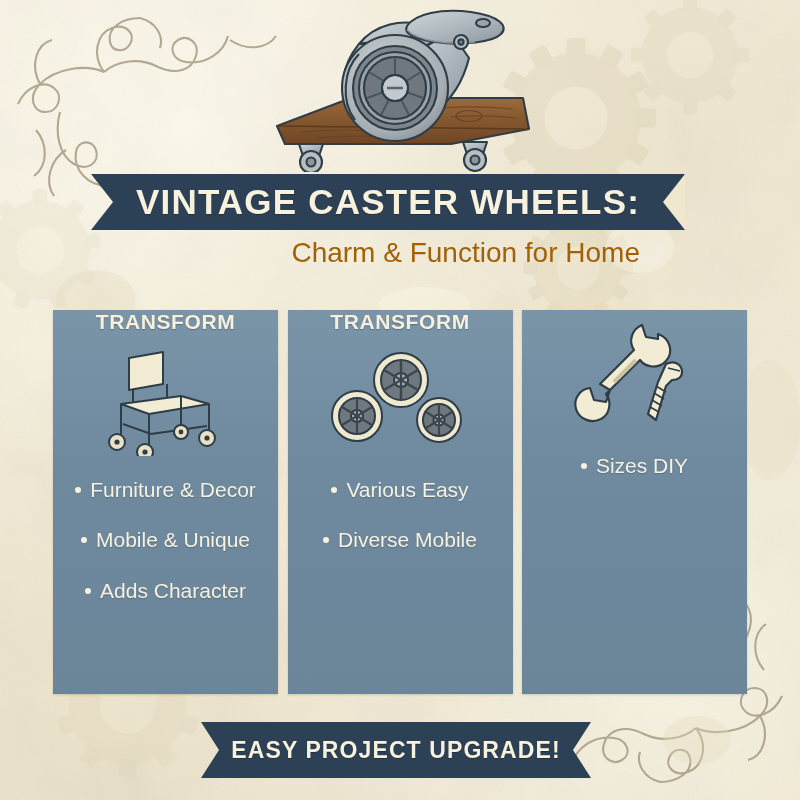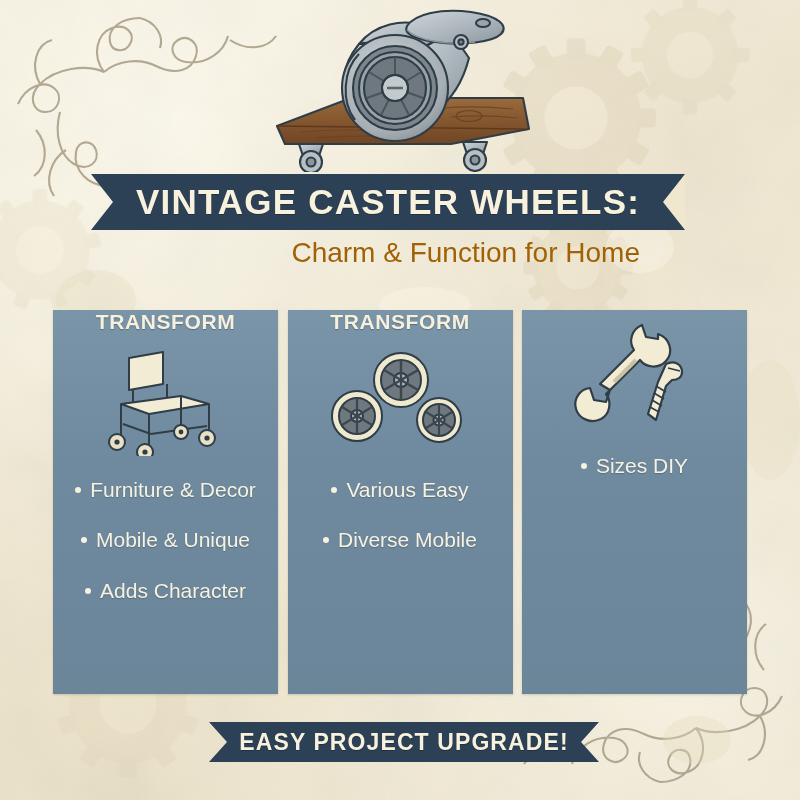--- a/index.html
+++ b/index.html
@@ -22,21 +22,21 @@
   }
   #grain { position:absolute; inset:0; opacity:.5; }
   #bgart { position:absolute; inset:0; }
 
   
   #hero { position:absolute; left:255px; top:-4px; width:300px; height:176px; }
 
   
   .ribbon { position:absolute; }
   #title-ribbon { left:91px; top:174px; width:594px; height:56px; }
-  #footer-ribbon { left:209px; top:722px; width:390px; height:40px; }
+  #footer-ribbon { left:201px; top:722px; width:390px; height:56px; }
   .ribbon-label {
     position:absolute; inset:0;
     display:flex; align-items:center; justify-content:center;
     color:#f7f1dd;
     letter-spacing:1.1px;
     font-weight:bold;
     text-shadow:0 1px 0 rgba(0,0,0,.25);
     white-space:nowrap;
   }
   #title-ribbon .ribbon-label { font-size:35px; letter-spacing:1.2px; }

